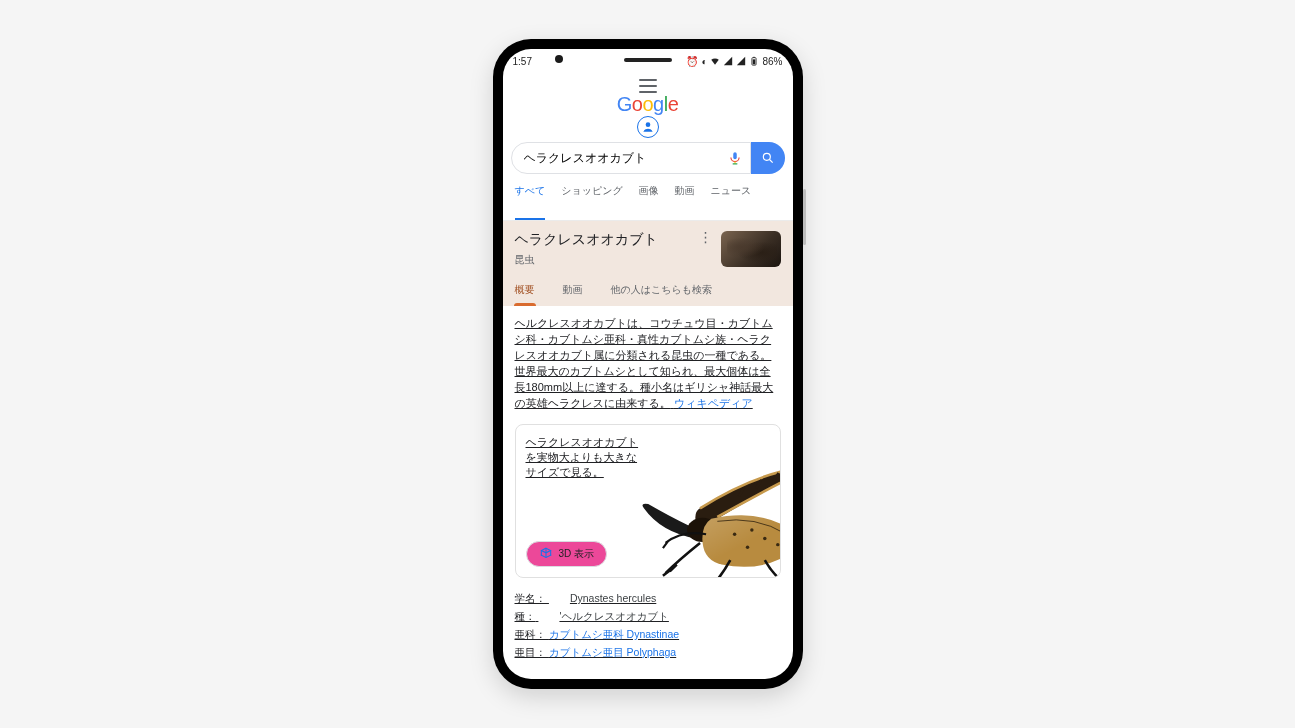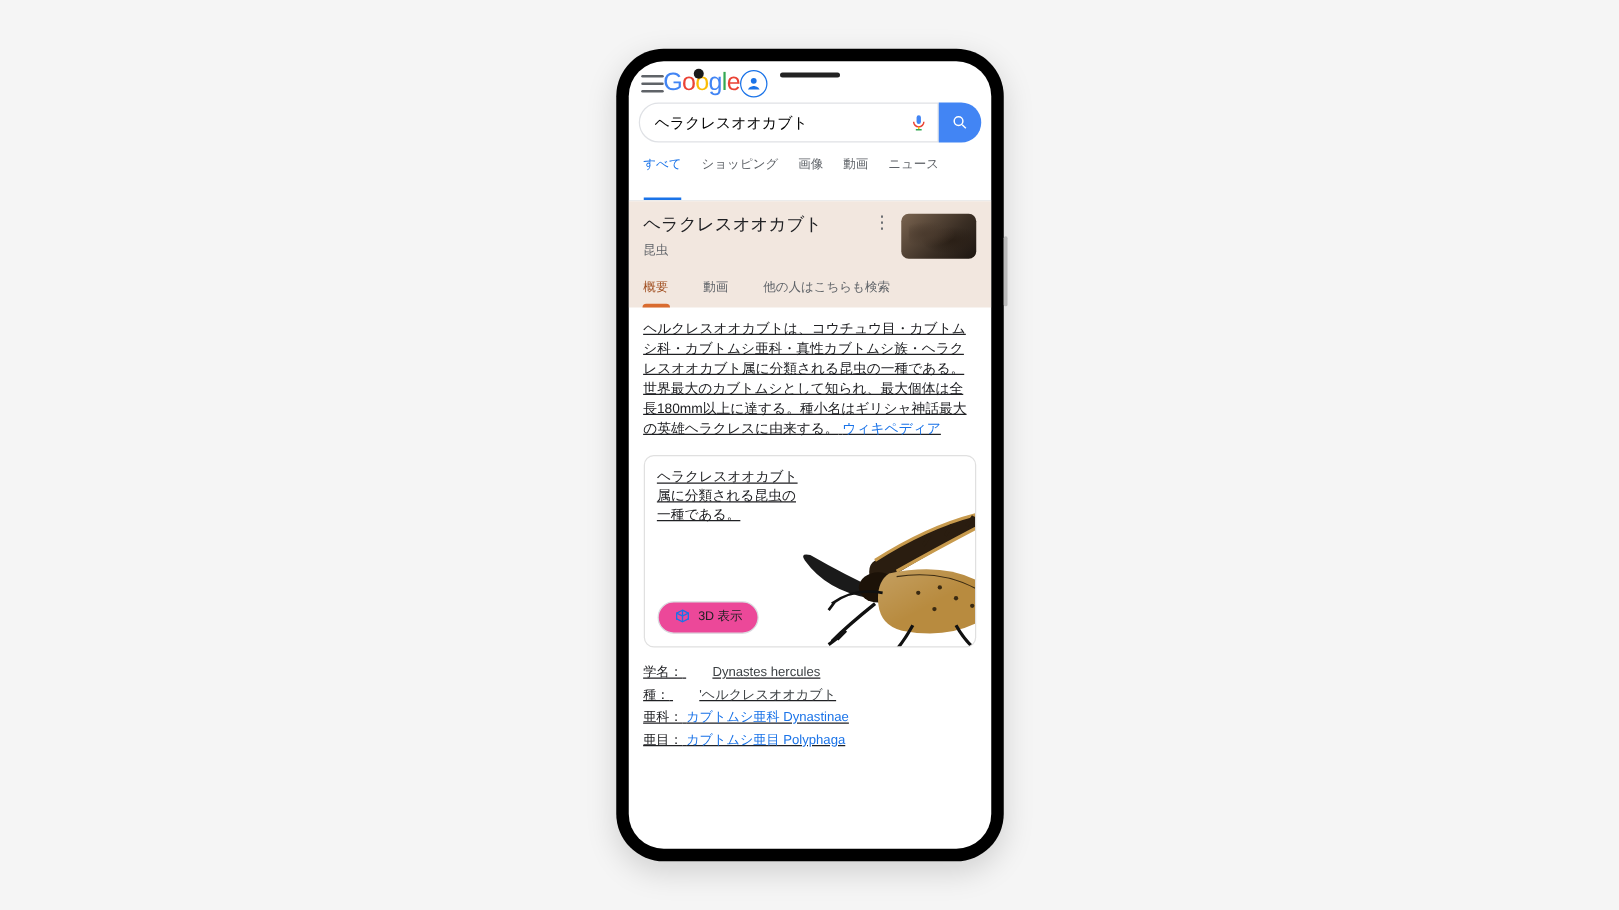--- a/index.html
+++ b/index.html
@@ -63,21 +63,23 @@
     font-size: 10px;
     color: #222;
   }
   .status-icons { display: flex; align-items: center; gap: 3px; font-size: 10px;}
   .status-icons svg { width:10px; height:10px; }
 
   
   .app-header {
     display: flex;
     align-items: center;
+    justify-content: space-between;
     padding: 6px 10px 4px 10px;
+    flex-direction: column;
   }
   .hamburger {
     width: 18px; height: 14px;
     display:flex; flex-direction:column; justify-content:space-between;
     cursor:pointer;
   }
   .hamburger span { height:2px; background:#5f6368; border-radius:1px;}
   .google-logo { font-size: 20px; font-weight:500; letter-spacing:-0.5px; }
   .g-b{color:#4285f4;} .g-r{color:#ea4335;} .g-y{color:#fbbc05;} .g-g{color:#34a853;}
   .avatar-btn {
@@ -197,20 +199,42 @@
   .facts .val{ color:#3c4043;padding-left:21px;}
 
 </style>
 </head>
 <body>
 
 <div class="phone">
   <div class="side-btn"></div>
   <div class="screen">
 
+    <div class="statusbar">
+      <span>1:57</span>
+      <div class="status-icons">
+        <span>⏰</span>
+        <span>◐</span>
+        <svg viewBox="0 0 24 24">
+            <path fill="#222" d="M12 21l-9-12c5-4 13-4 18 0z"></path>
+          </svg>
+        <svg viewBox="0 0 24 24">
+            <path fill="#222" d="M2 22h20V2z"></path>
+          </svg>
+        <svg viewBox="0 0 24 24">
+            <path fill="#222" d="M2 22h20V2z"></path>
+          </svg>
+        <svg viewBox="0 0 24 24">
+            <rect x="7" y="4" width="10" height="18" rx="2" fill="none" stroke="#222" stroke-width="2"></rect>
+            <rect x="10" y="2" width="4" height="2" fill="#222"></rect>
+            <rect x="9" y="8" width="6" height="12" fill="#222"></rect>
+          </svg>
+        <span>86%</span>
+      </div>
+    </div>
 
     <div class="app-header">
       <div class="hamburger">
           <span></span>
           <span></span>
           <span></span>
         </div>
       <div class="google-logo">
         <span class="g-b">G</span><span class="g-r">o</span><span class="g-y">o</span><span class="g-b">g</span><span class="g-g">l</span><span class="g-r">e</span>
       </div>
@@ -264,21 +288,21 @@
       </div>
     </div>
 
     <div class="content">
       <div class="wiki-desc">
         <span>ヘルクレスオオカブトは、コウチュウ目・カブトムシ科・カブトムシ亜科・真性カブトムシ族・ヘラクレスオオカブト属に分類される昆虫の一種である。 世界最大のカブトムシとして知られ、最大個体は全長180mm以上に達する。種小名はギリシャ神話最大の英雄ヘラクレスに由来する。</span>
         <span class="wiki-link">ウィキペディア</span>
       </div>
 
       <div class="ar-card">
-        <div class="ar-text">ヘラクレスオオカブト属に分類される昆虫の一種である。</div>
+        <div class="ar-text">ヘラクレスオオカブトを実物大よりも大きなサイズで見る。</div>
         <div class="ar-btn">
           <svg viewBox="0 0 24 24">
             <path d="M12 2l8 4v8l-8 4-8-4V6z" fill="none" stroke="#1a73e8" stroke-width="1.8"></path>
             <path d="M12 2v8M4 6l8 4 8-4M12 10v8" fill="none" stroke="#1a73e8" stroke-width="1.8"></path>
             <circle cx="4" cy="6" r="1" fill="#1a73e8"></circle>
               <circle cx="20" cy="6" r="1" fill="#1a73e8"></circle>
             <circle cx="4" cy="14" r="1" fill="#1a73e8"></circle>
               <circle cx="20" cy="14" r="1" fill="#1a73e8"></circle>
           </svg>
           <span>3D 表示</span>

